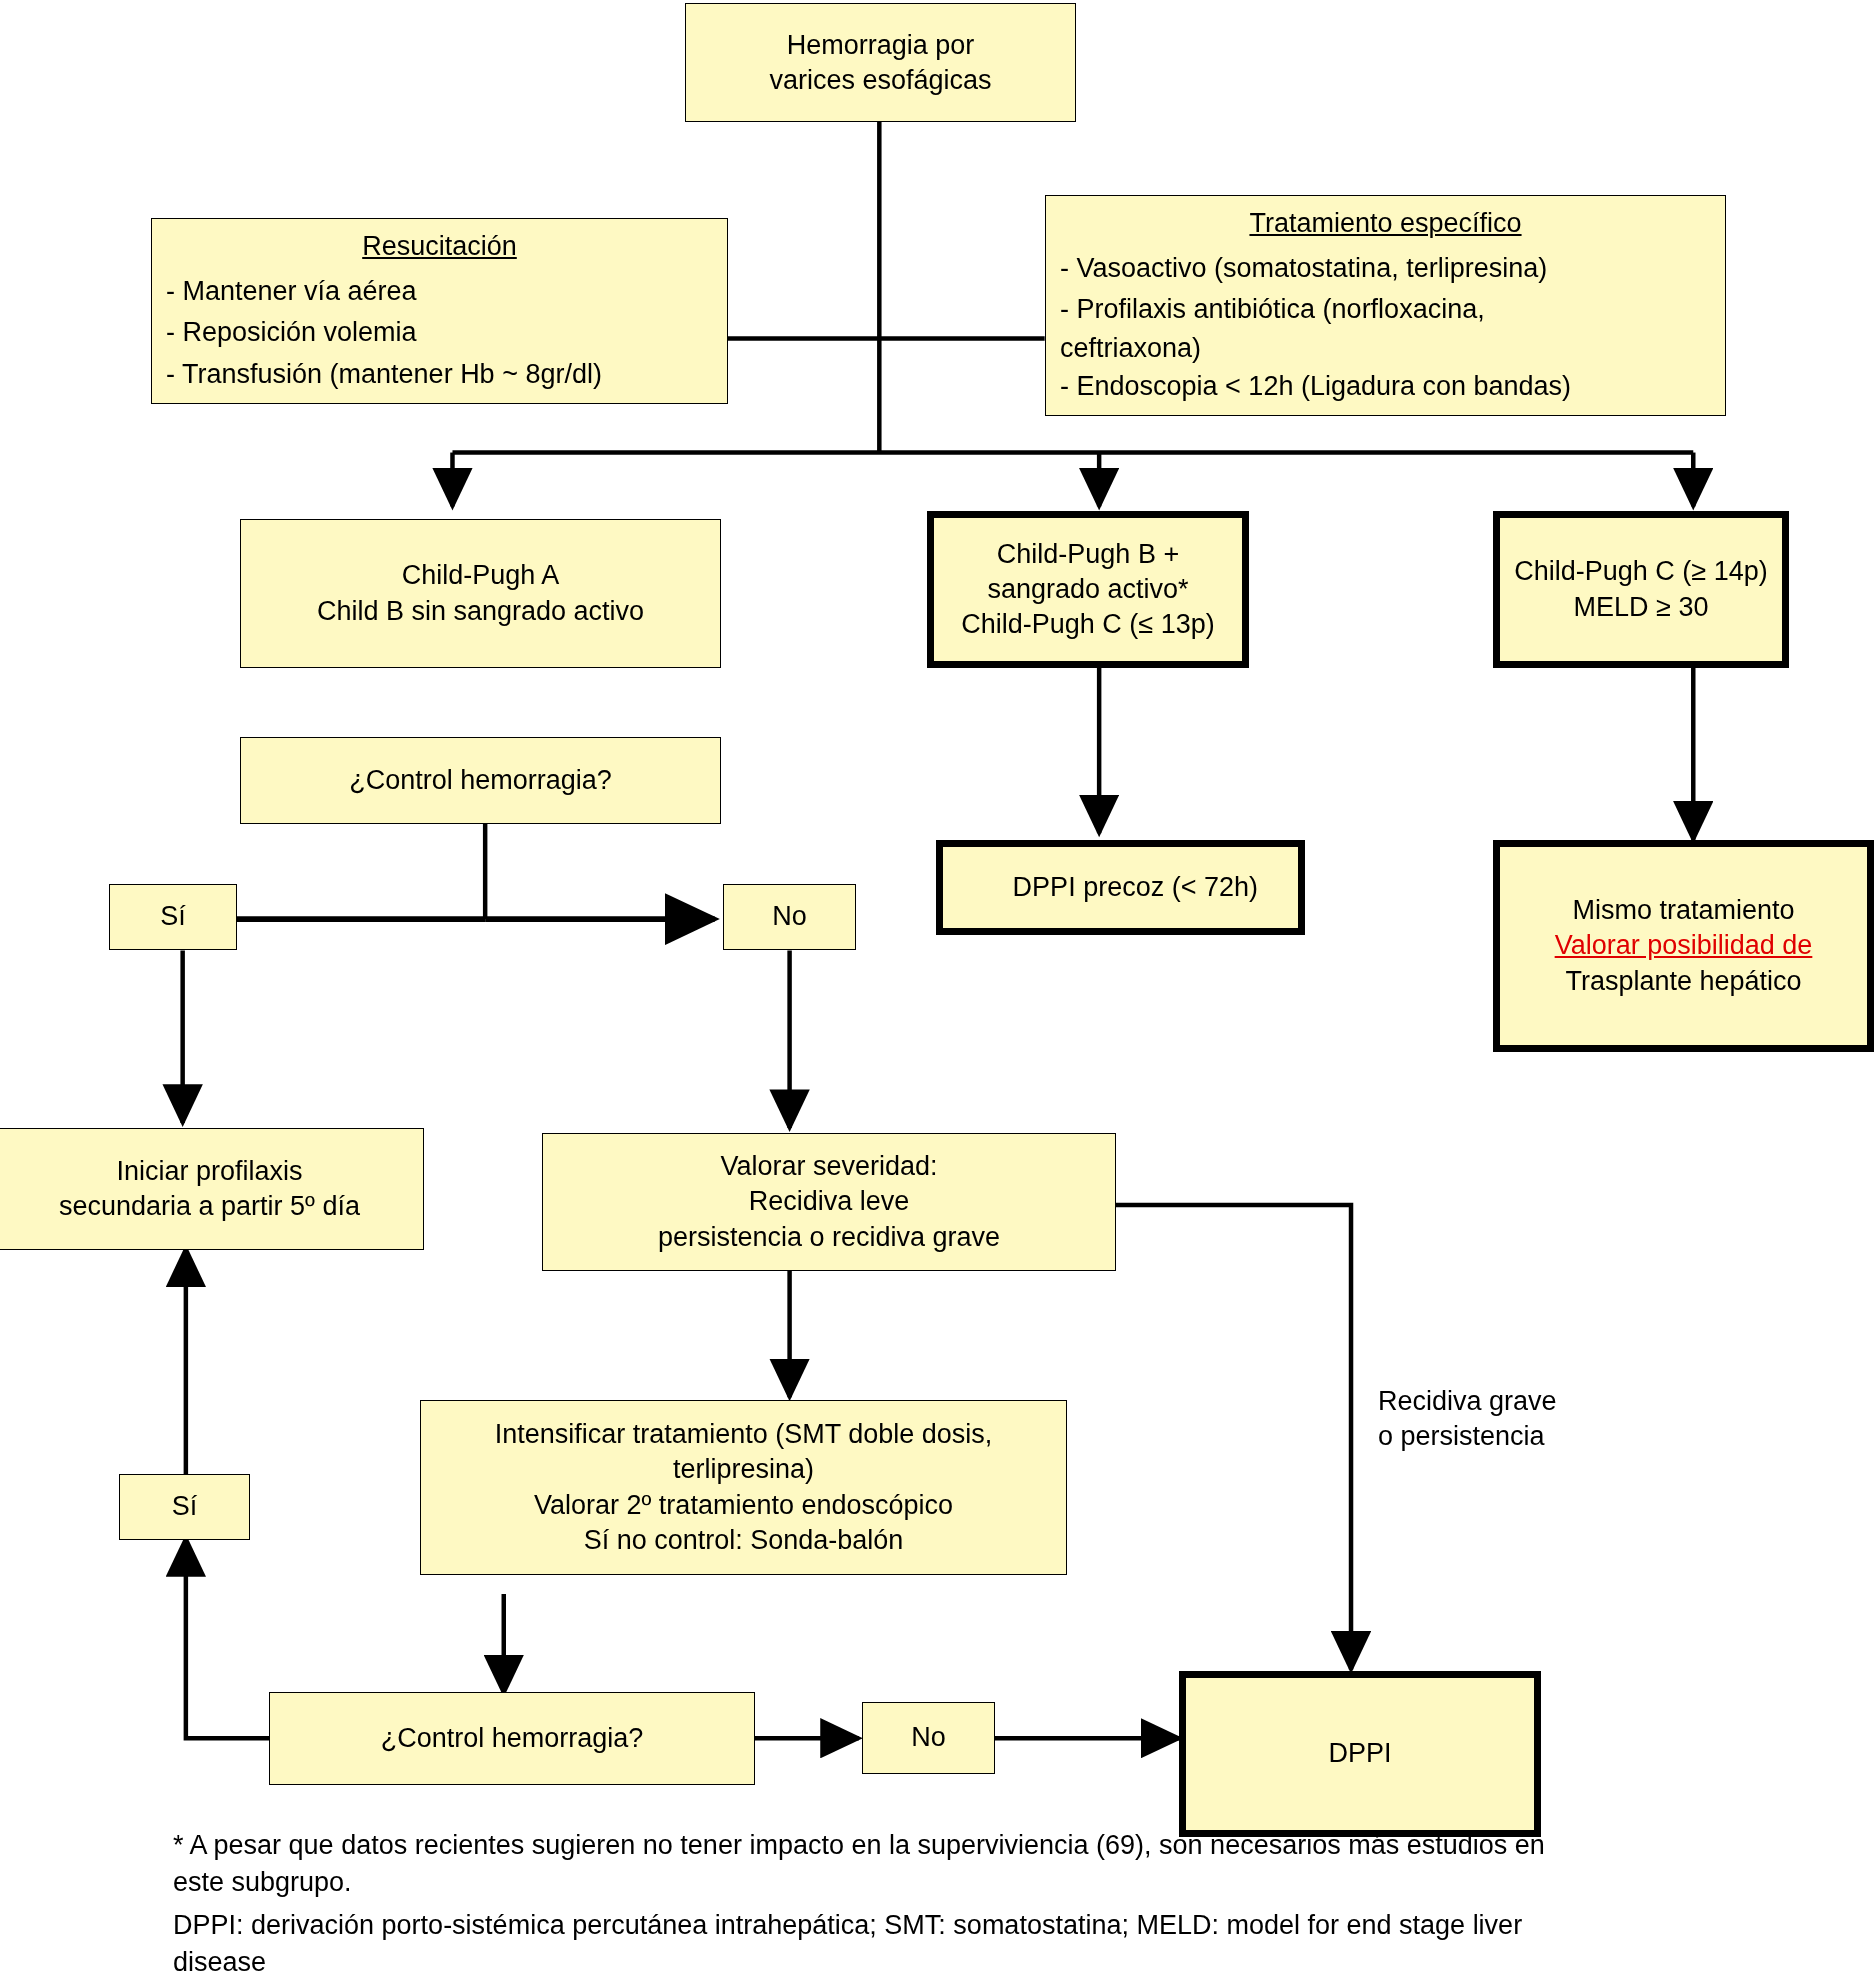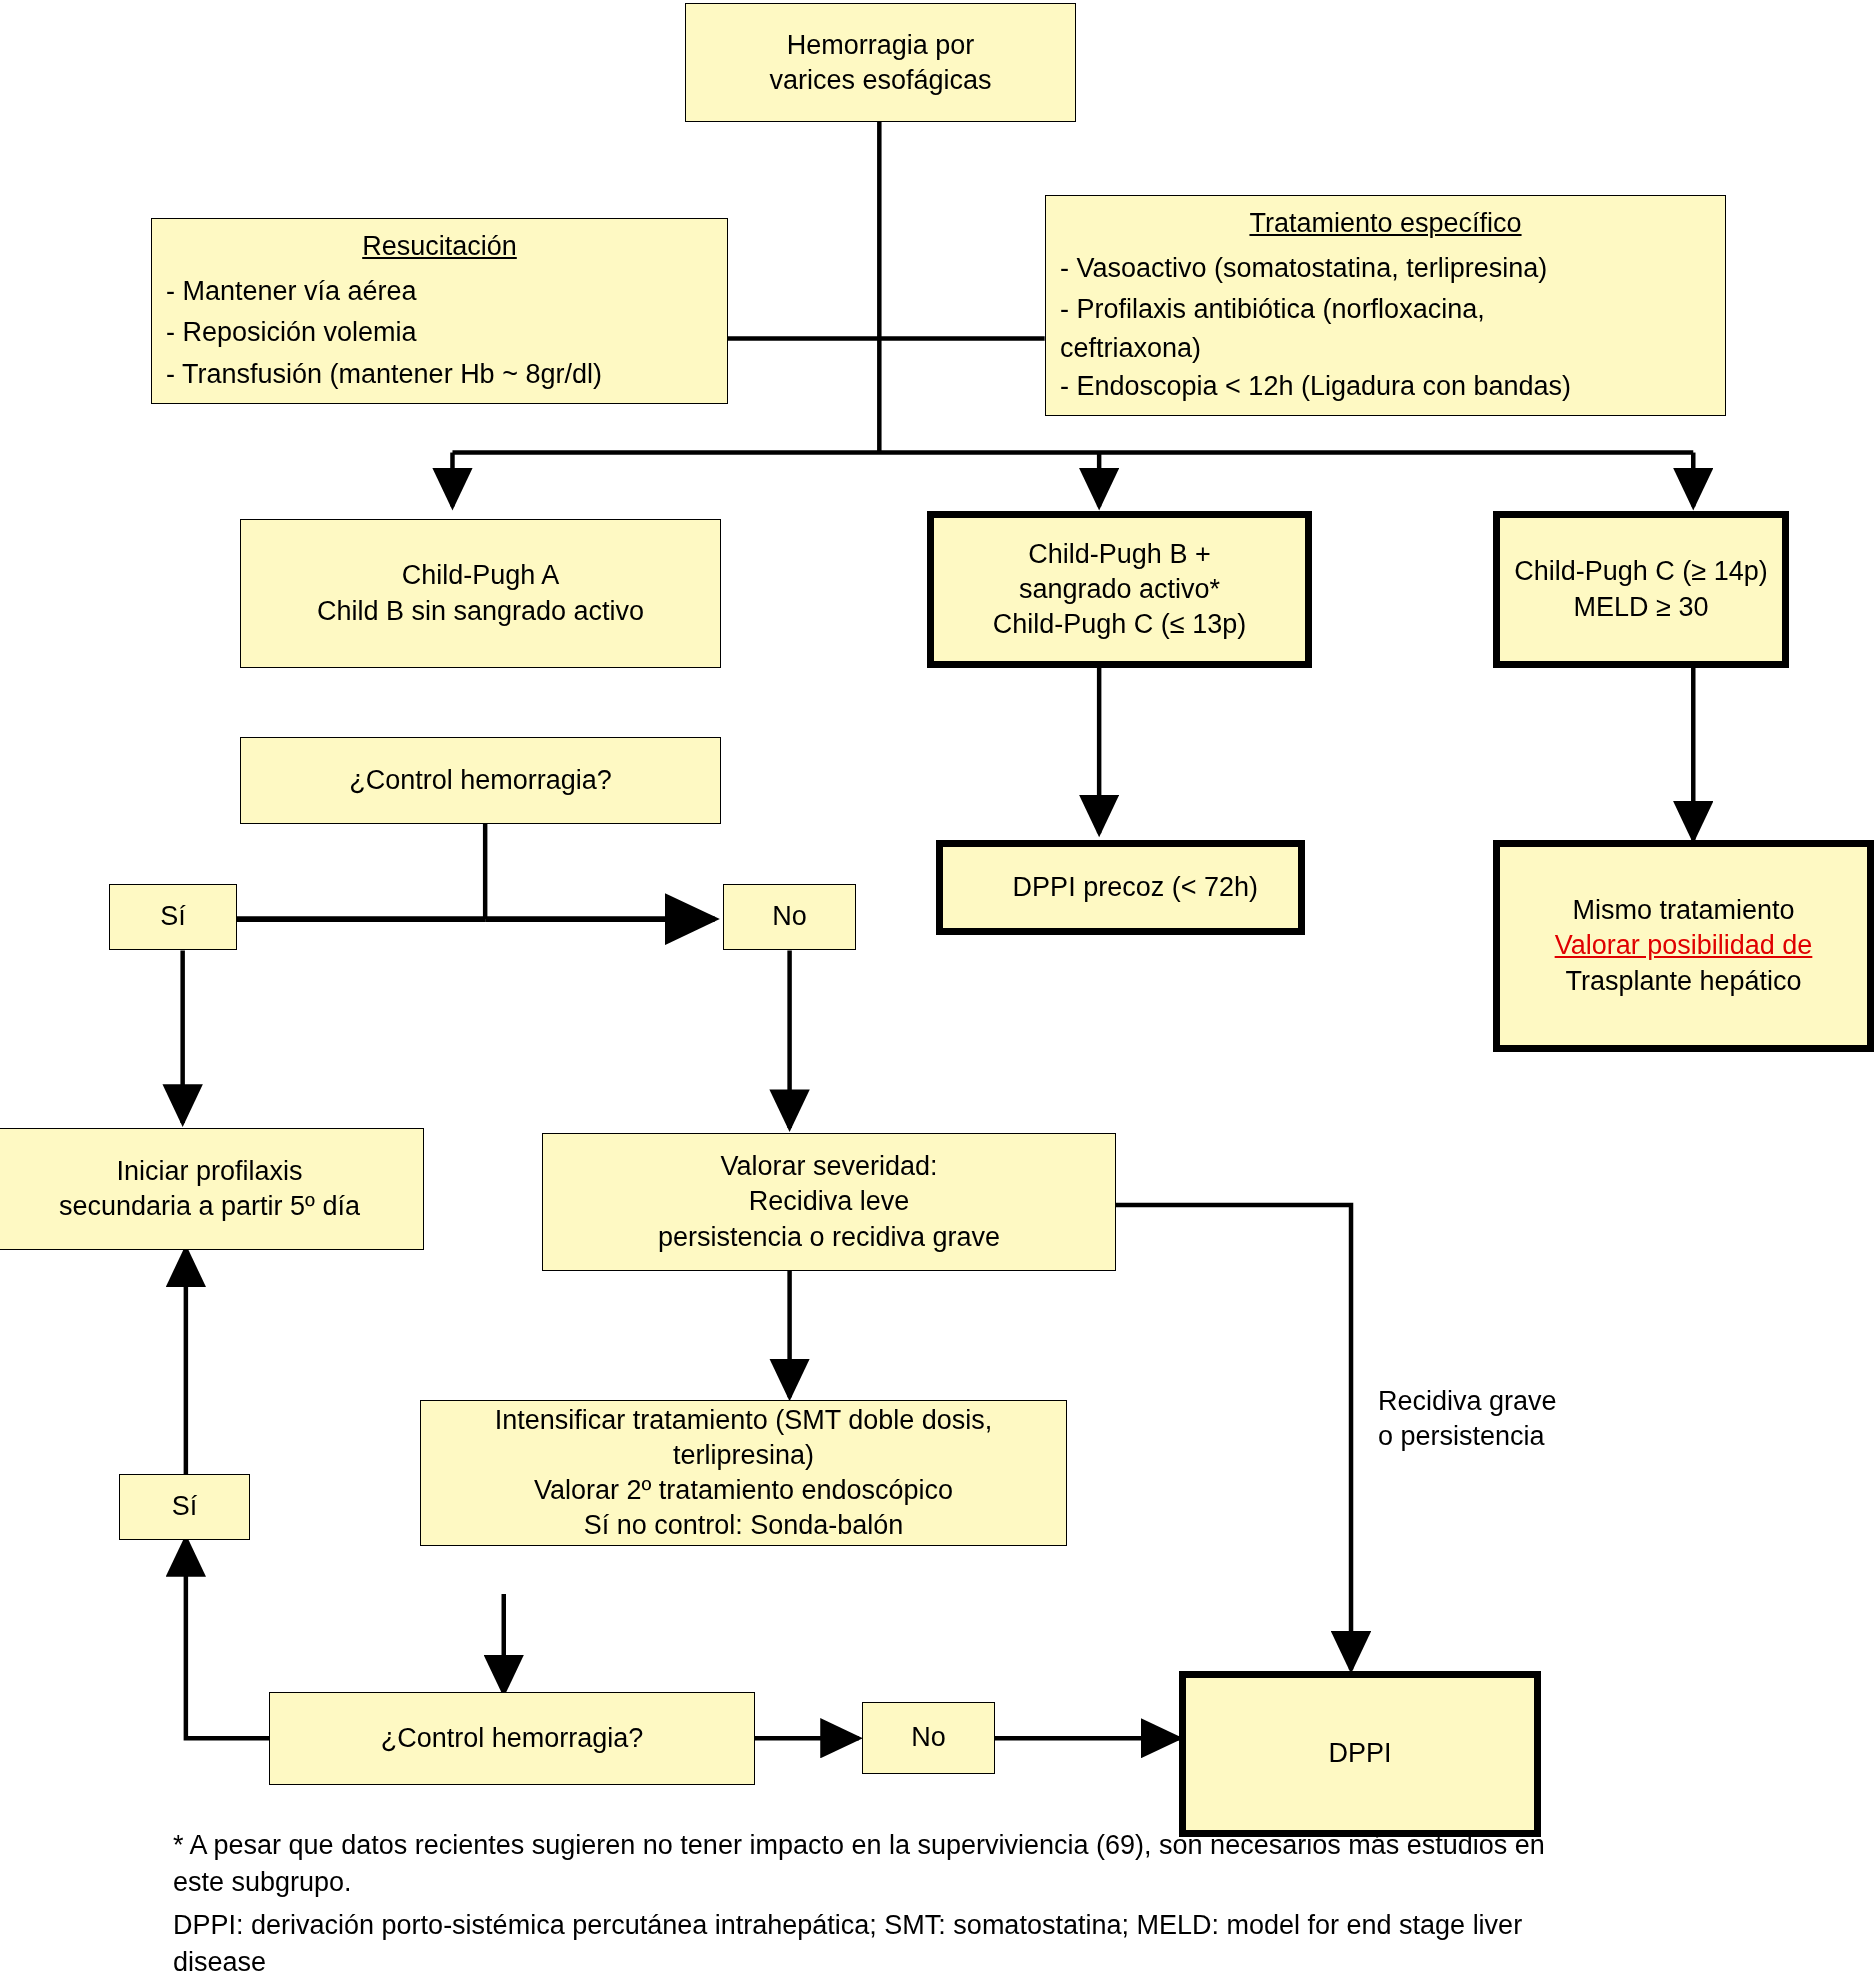--- a/index.html
+++ b/index.html
@@ -147,21 +147,21 @@
     <span class="bullet">- Profilaxis antibiótica (norfloxacina,</span>
     <span>ceftriaxona)</span>
     <span class="bullet">- Endoscopia &lt; 12h (Ligadura con bandas)</span>
   </div>
 
   <div class="node" style="left:240px; top:519px; width:481px; height:149px;">
     <span class="tline">Child-Pugh A</span>
     <span class="tline">Child B sin sangrado activo</span>
   </div>
 
-  <div class="node thick" style="left:927px; top:511px; width:385px; height:157px;justify-content:center;">
+  <div class="node thick" style="left:927px; top:511px; width:322px; height:157px;justify-content:center;">
     <span class="tline">Child-Pugh B +</span>
     <span class="tline">sangrado activo*</span>
     <span class="tline">Child-Pugh C (≤ 13p)</span>
   </div>
 
   <div class="node thick" style="left:1493px; top:511px; width:296px; height:157px;text-align:right;">
     <span class="tline">Child-Pugh C (≥ 14p)</span>
     <span class="tline">MELD ≥ 30</span>
   </div>
 
@@ -191,21 +191,21 @@
     <span class="tline">Iniciar profilaxis</span>
     <span class="tline">secundaria a partir 5º día</span>
   </div>
 
   <div class="node" style="left:542px; top:1133px; width:574px; height:138px;">
     <span class="tline">Valorar severidad:</span>
     <span class="tline">Recidiva leve</span>
     <span class="tline">persistencia o recidiva grave</span>
   </div>
 
-  <div class="node" style="left:420px; top:1400px; width:647px; height:146px;">
+  <div class="node" style="left:420px; top:1400px; width:647px; height:175px;">
     <span class="tline">Intensificar tratamiento (SMT doble dosis,</span>
     <span class="tline">terlipresina)</span>
     <span class="tline">Valorar 2º tratamiento endoscópico</span>
     <span class="tline">Sí no control: Sonda-balón</span>
   </div>
 
   <div class="node" style="left:119px; top:1474px; width:131px; height:66px;">
     <span class="tline">Sí</span>
   </div>
 

